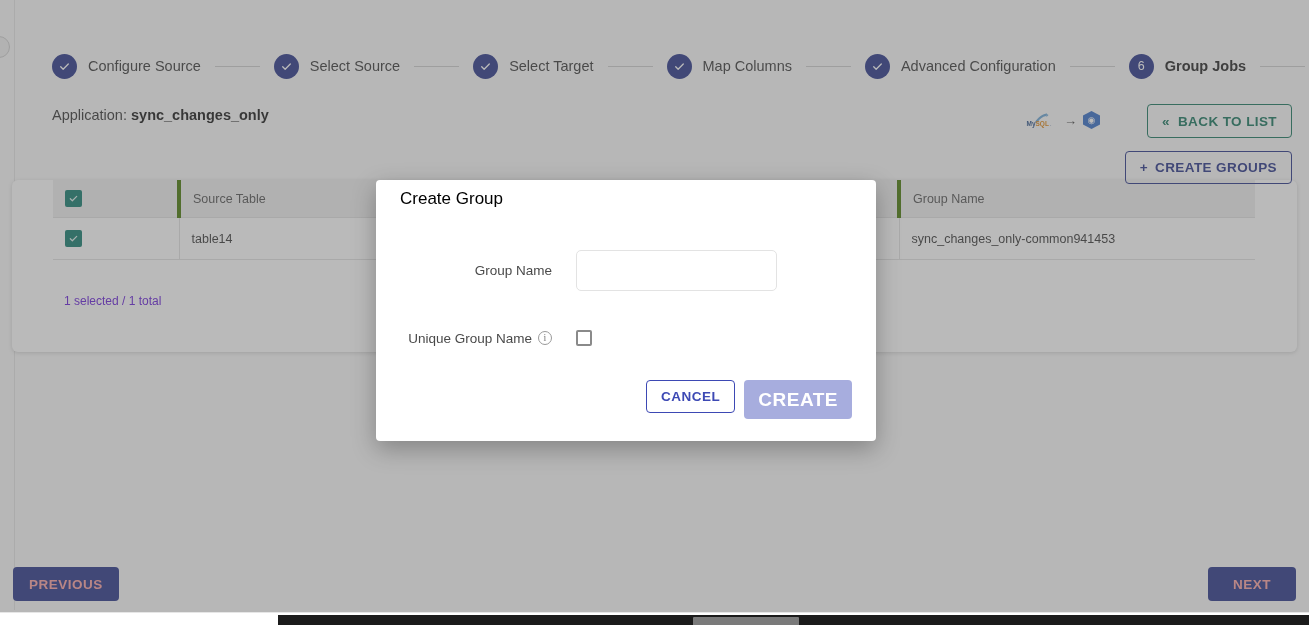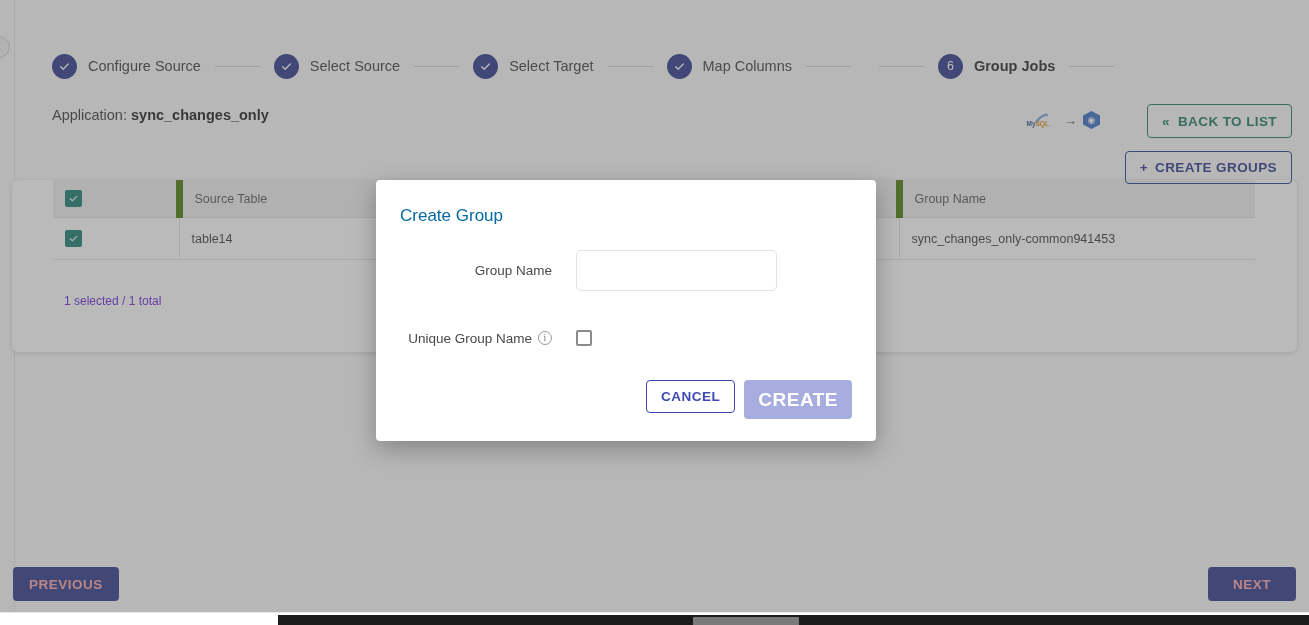--- a/index.html
+++ b/index.html
@@ -167,21 +167,21 @@
   }
   table.grid th {
     background: #f0f0f0;
     text-align: left;
     font-weight: normal;
     font-size: 12.5px;
     color: #585858;
     padding: 10px 12px;
     height: 29px;
     border-bottom: 1px solid #e2e2e2;
-    border-right: 7px solid #4d7c0f;
+    border-right: 4px solid #4d7c0f;
   }
   table.grid td {
     font-size: 12.5px;
     color: #3d3d3d;
     padding: 12px;
     height: 42px;
     border-bottom: 1px solid #e2e2e2;
     border-right: 1px solid #e2e2e2;
     background: #ffffff;
   }
@@ -259,23 +259,23 @@
     position: absolute;
     left: 376px; top: 180px;
     width: 500px; height: 261px;
     background: #ffffff;
     border-radius: 4px;
     box-shadow: 0 8px 24px rgba(0,0,0,0.28);
     z-index: 100;
   }
   #dialog-title {
     position: absolute;
-    left: 24px; top: 26px;
+    left: 24px; top: 9px;
     font-size: 17px;
-    color: #0369a1;
+    color: #000000;
   }
   .field-row {
     position: absolute;
     display: flex;
     align-items: center;
   }
   #row-name { left: 0; top: 70px; width: 500px; }
   #row-unique { left: 0; top: 150px; width: 581px; }
   .field-label {
     width: 200px;
@@ -405,20 +405,28 @@
       <div class="step">
         <div class="step-circle done">
           <svg width="13" height="13" viewBox="0 0 24 24">
               <path d="M5 12.5l4.5 4.5L19 7.5" fill="none" stroke="#ffffff" stroke-width="2.4" stroke-linecap="round" stroke-linejoin="round"></path>
             </svg>
         </div>
         <div class="step-label">Map Columns</div>
       </div>
       <div class="step-line"></div>
 
+      <div class="step">
+        <div class="step-circle done">
+          <svg width="13" height="13" viewBox="0 0 24 24">
+              <path d="M5 12.5l4.5 4.5L19 7.5" fill="none" stroke="#ffffff" stroke-width="2.4" stroke-linecap="round" stroke-linejoin="round"></path>
+            </svg>
+        </div>
+        <div class="step-label">Advanced Configuration</div>
+      </div>
       <div class="step-line"></div>
 
       <div class="step">
         <div class="step-circle current">6</div>
         <div class="step-label current">Group Jobs</div>
       </div>
       <div class="step-line"></div>
 
     </div>
 

